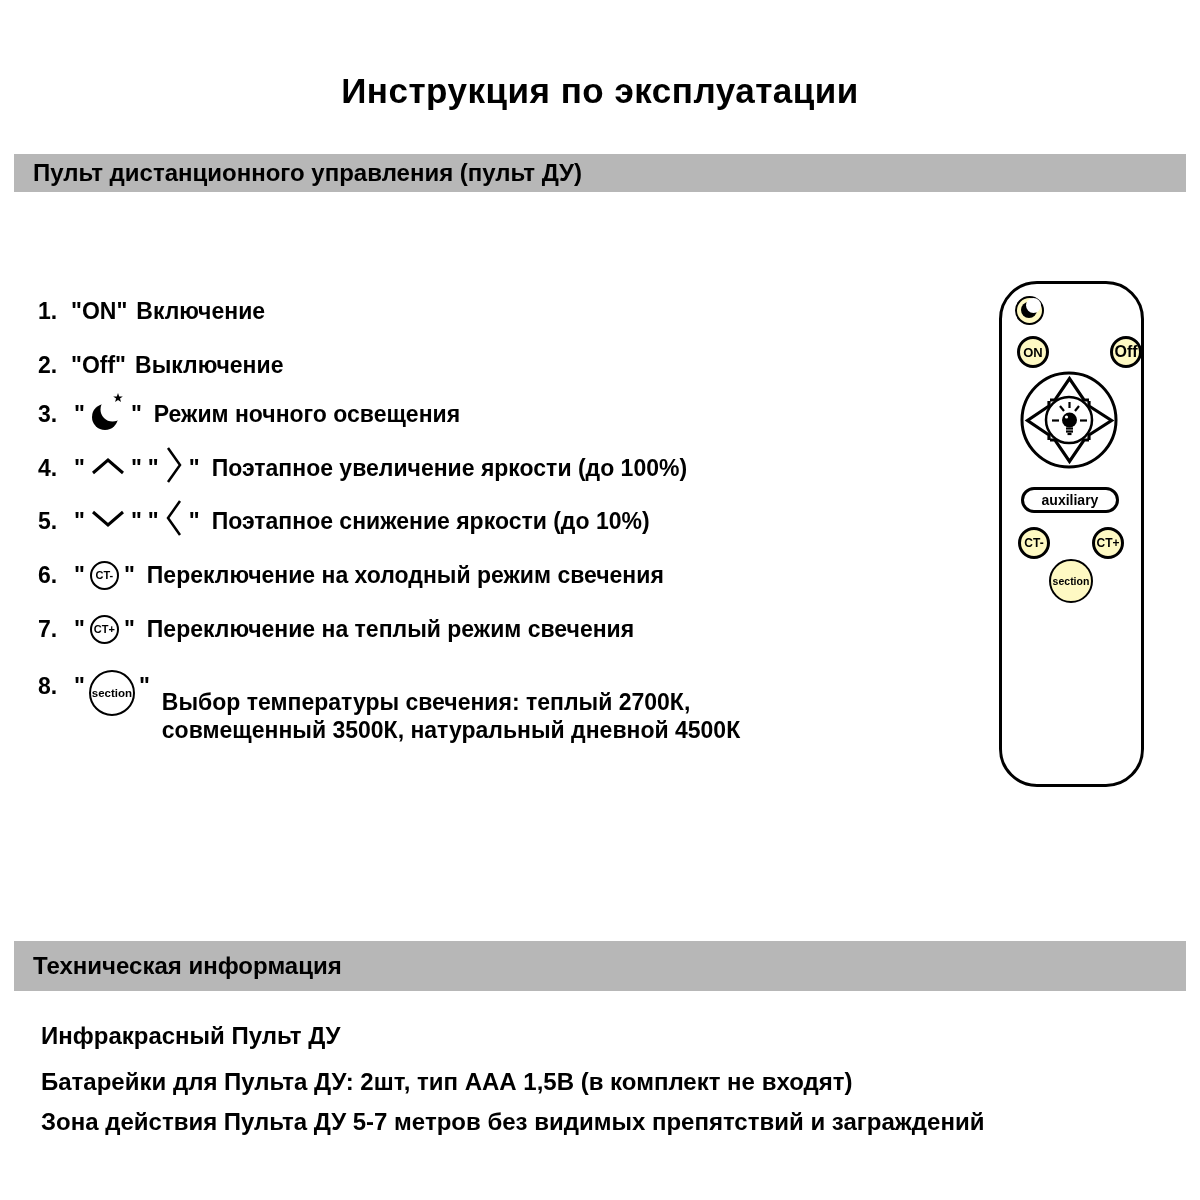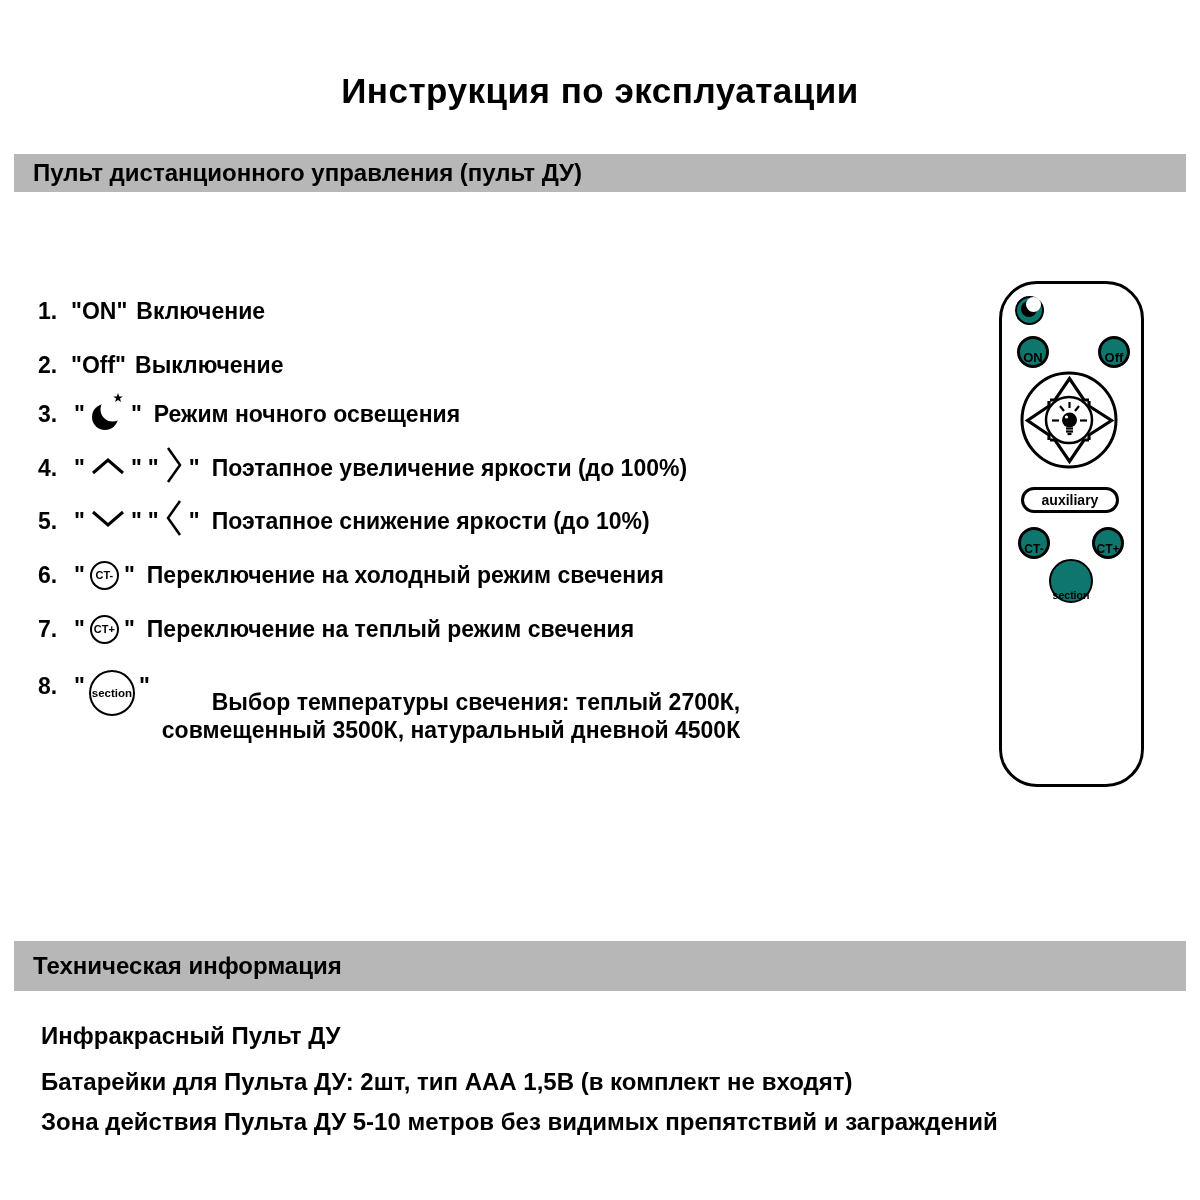--- a/index.html
+++ b/index.html
@@ -10,38 +10,38 @@
   .banner{position:absolute;left:14px;width:1172px;height:50px;background:#b7b7b7;
           display:flex;align-items:center;padding-left:19px;box-sizing:border-box;
           font-size:24px;}
   .banner.remote-banner{top:154px;height:38px;}
   .banner.tech-banner{top:941px;}
   
   .li{position:absolute;left:38px;display:flex;align-items:center;
       font-size:23px;white-space:nowrap;}
   .num{width:33px;flex:0 0 auto;}
   .q{margin:0 3px;}
-  .desc{margin-left:9px;text-align:right;}
+  .desc{margin-left:9px;}
   .desc-wide{}
   .ic{display:inline-block;flex:0 0 auto;margin:0 2px;}
   .circle-sm{display:inline-flex;align-items:center;justify-content:center;flex:0 0 auto;
              width:29px;height:29px;border:2.5px solid #000;border-radius:50%;
              font-size:11px;letter-spacing:0;box-sizing:border-box;margin:0 2px;}
   .circle-lg{display:inline-flex;align-items:center;justify-content:center;flex:0 0 auto;
              width:46px;height:46px;border:2.5px solid #000;border-radius:50%;
              font-size:11.5px;box-sizing:border-box;margin:0 1px;}
   .two-line div{line-height:28px;}
   
   .remote{position:absolute;left:999px;top:281px;width:145px;height:506px;
           border:3px solid #000;border-radius:38px;box-sizing:border-box;background:#fff;}
   .rbtn{position:absolute;border:3px solid #000;border-radius:50%;box-sizing:border-box;
-        display:flex;align-items:flex-end;justify-content:center;background:#0f766e;}
+        display:flex;align-items:center;justify-content:center;background:#fef9c3;}
   .btn-night{left:13px;top:12px;width:29px;height:29px;border-width:2.5px;}
   .btn-on{left:15px;top:52px;width:32px;height:32px;font-size:13px;}
-  .btn-off{left:96px;top:52px;width:32px;height:32px;font-size:13px;}
+  .btn-off{left:108px;top:52px;width:32px;height:32px;font-size:16px;}
   .dpad{position:absolute;left:17px;top:86px;width:100px;height:100px;}
   .btn-aux{position:absolute;left:19px;top:203px;width:98px;height:26px;border:3px solid #000;
            border-radius:14px;box-sizing:border-box;display:flex;align-items:center;
            justify-content:center;font-size:14px;background:#fff;}
   .btn-ctm{left:16px;top:243px;width:32px;height:32px;font-size:12px;}
   .btn-ctp{left:90px;top:243px;width:32px;height:32px;font-size:12px;}
   .btn-section{left:47px;top:275px;width:44px;height:44px;font-size:10.5px;border-width:2.5px;}
   
   .tech-line{position:absolute;left:41px;font-size:24px;line-height:30px;white-space:nowrap;}
   .tl0{top:1021px;} .tl1{top:1067px;} .tl2{top:1107px;}
@@ -206,15 +206,15 @@
       <span>section</span>
     </div>
   </div>
 
   <div class="banner tech-banner">
     <span>Техническая информация</span>
   </div>
 
   <div class="tech-line tl0">Инфракрасный Пульт ДУ</div>
   <div class="tech-line tl1">Батарейки для Пульта ДУ: 2шт, тип ААА 1,5В (в комплект не входят)</div>
-  <div class="tech-line tl2">Зона действия Пульта ДУ 5-10 метров без видимых препятствий и заграждений</div>
+  <div class="tech-line tl2">Зона действия Пульта ДУ 5-7 метров без видимых препятствий и заграждений</div>
 
 </div>
 
 </body></html>

